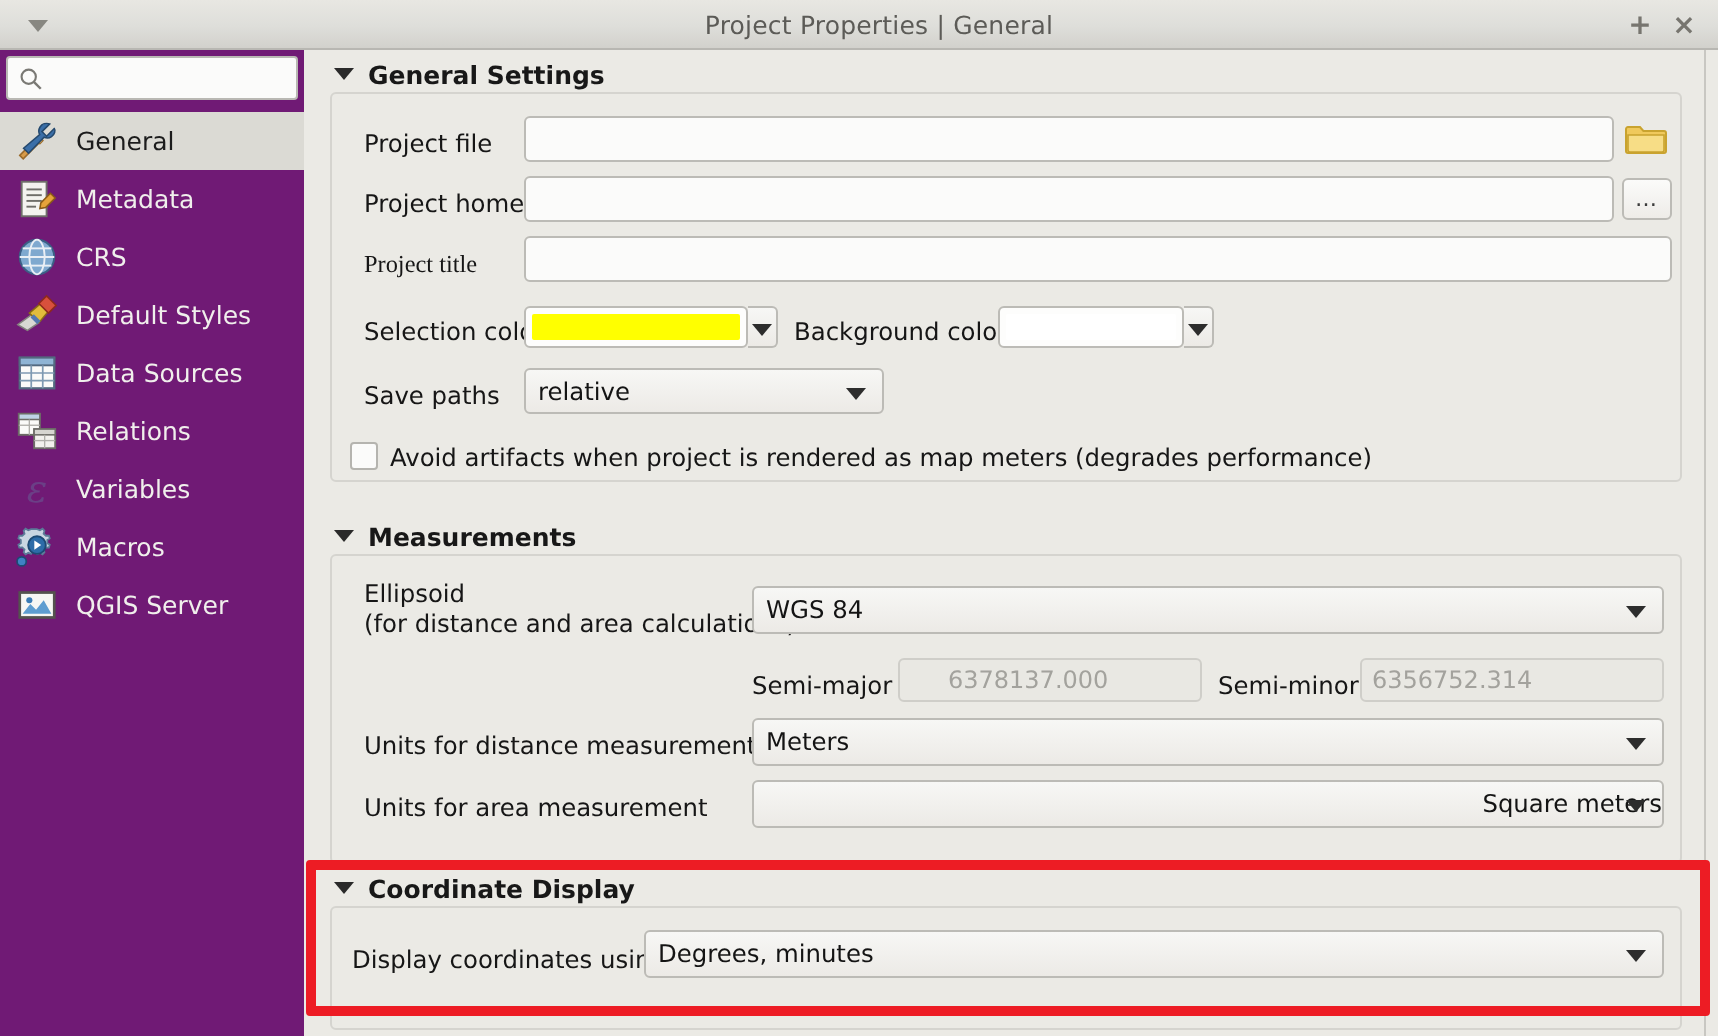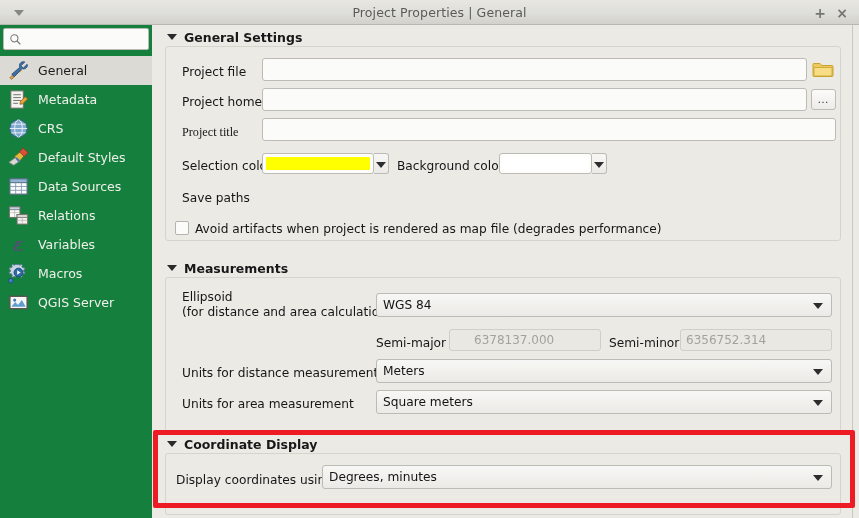--- a/index.html
+++ b/index.html
@@ -69,21 +69,21 @@
     font-weight: bold;
   }
   .tb-max { right: 30px; }
   .tb-close { right: 8px; }
 
   
   .sidebar {
     position: absolute;
     left: 0; top: 25px;
     width: 176px; height: 493px;
-    background: #15803d;
+    background: #701a75;
     box-sizing: border-box;
   }
   .search-wrap {
     position: absolute;
     left: 3px; top: 3px;
     width: 146px; height: 22px;
     background: #fbfbfa;
     border: 1px solid #b9b8b3;
     border-radius: 2px;
     box-sizing: border-box;
@@ -477,23 +477,27 @@
 
     <div class="lbl" style="left:238px; top:134px;">Background color</div>
     <div class="colorbtn" style="left:340px; top:128px; width:93px; height:21px;">
       <div class="swatch" id="bg-swatch" style="background: rgb(255, 255, 255);"></div>
     </div>
     <div class="colordrop" style="left:433px; top:128px; height:21px;">
       <span class="arrow"></span>
     </div>
 
     <div class="lbl" style="left:23px; top:166px;">Save paths</div>
+    <div class="combo" style="left:103px; top:159px; width:180px; height:23px;">
+      <span>relative</span>
+      <span class="arrow"></span>
+    </div>
 
     <div class="checkbox" style="left:16px; top:196px;"></div>
-    <div class="lbl" style="left:36px; top:197px;">Avoid artifacts when project is rendered as map file (degrades performance)</div>
+    <div class="lbl" style="left:36px; top:197px;">Avoid artifacts when project is rendered as map meters (degrades performance)</div>
 
     <div class="section-head" style="left:8px; top:235px;">
       <span class="caret"></span>
       <span>Measurements</span>
     </div>
 
     <div class="groupbox" style="left:6px; top:252px; width:676px; height:155px;"></div>
 
     <div class="lbl" style="left:23px; top:265px;">Ellipsoid</div>
     <div class="lbl" style="left:23px; top:280px;">(for distance and area calculations)</div>
@@ -507,21 +511,21 @@
     <div class="lbl" style="left:450px; top:311px;">Semi-minor</div>
     <input class="tin ro" style="left: 521px; top: 304px; width: 152px; height: 22px;" type="text" readonly="" placeholder="6356752.314">
 
     <div class="lbl" style="left:23px; top:341px;">Units for distance measurement</div>
     <div class="combo" style="left:217px; top:334px; width:456px; height:24px;">
       <span>Meters</span>
       <span class="arrow"></span>
     </div>
 
     <div class="lbl" style="left:23px; top:372px;">Units for area measurement</div>
-    <div class="combo" style="left:217px; top:365px; width:456px; height:24px;">
+    <div class="combo" style="left:217px; top:365px; width:456px; height:24px;justify-content:flex-end;">
       <span>Square meters</span>
       <span class="arrow"></span>
     </div>
 
     <div class="section-head" style="left:8px; top:411px;">
       <span class="caret"></span>
       <span>Coordinate Display</span>
     </div>
 
     <div class="groupbox" style="left:6px; top:428px; width:676px; height:62px;"></div>

